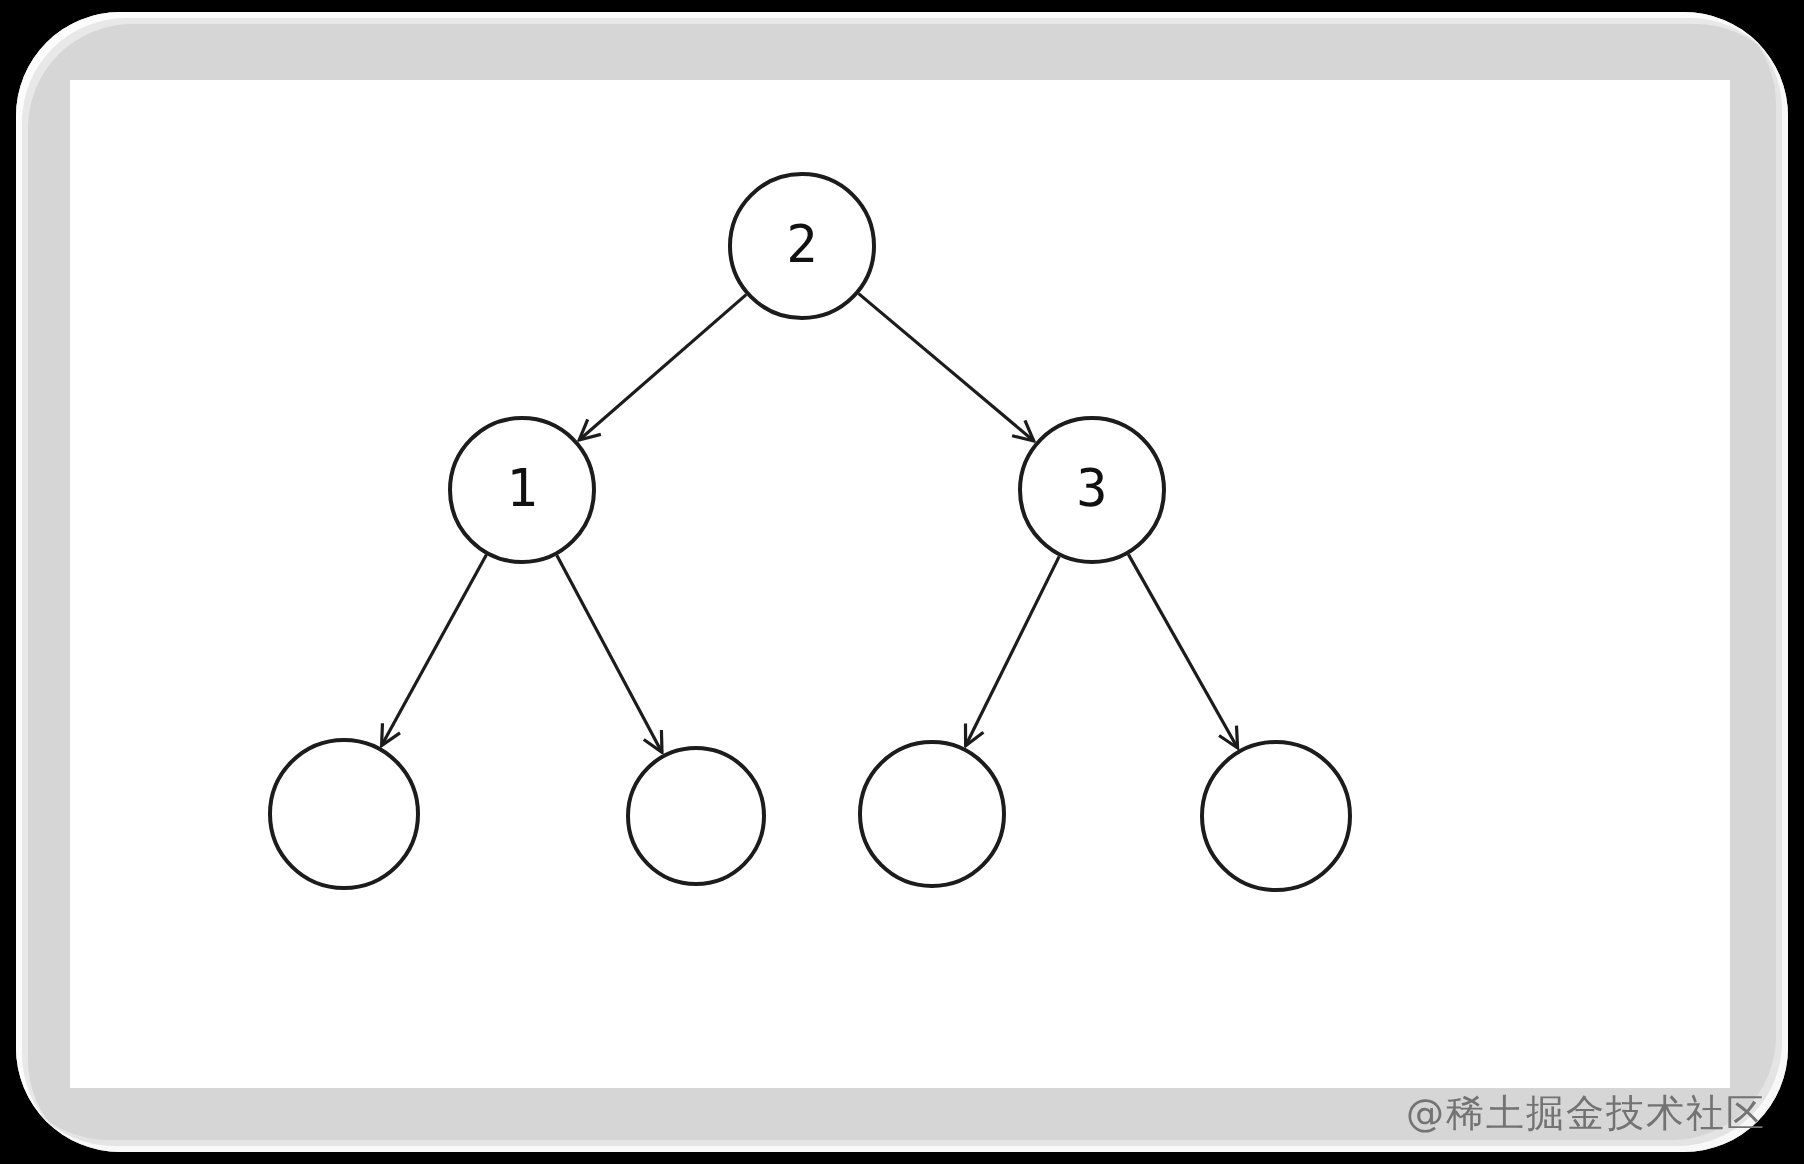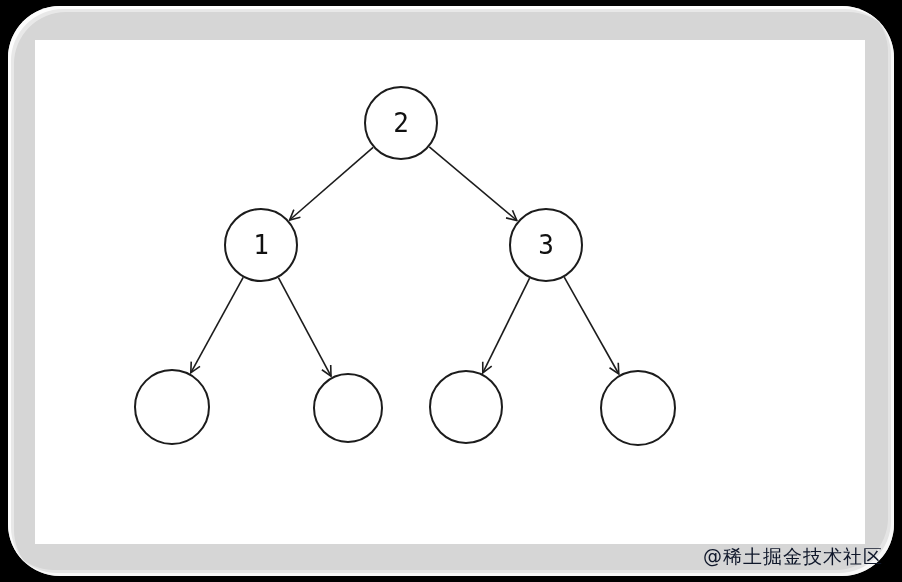--- a/index.html
+++ b/index.html
@@ -68,13 +68,13 @@
       <text x="261" y="245" text-anchor="middle" dominant-baseline="central" fill="#111111" class="node-label">1</text>
       <circle cx="546" cy="245" r="36" fill="#ffffff" stroke="#1c1c1c" stroke-width="2"></circle>
       <text x="546" y="245" text-anchor="middle" dominant-baseline="central" fill="#111111" class="node-label">3</text>
       <circle cx="172" cy="407" r="37" fill="#ffffff" stroke="#1c1c1c" stroke-width="2"></circle>
       <circle cx="348" cy="408" r="34" fill="#ffffff" stroke="#1c1c1c" stroke-width="2"></circle>
       <circle cx="466" cy="407" r="36" fill="#ffffff" stroke="#1c1c1c" stroke-width="2"></circle>
       <circle cx="638" cy="408" r="37" fill="#ffffff" stroke="#1c1c1c" stroke-width="2"></circle>
     </g>
 </svg>
 
-<div class="watermark" style="color: #0f172a;">@稀土掘金技术社区</div>
+<div class="watermark" style="color: #737373;">@稀土掘金技术社区</div>
 
 </body></html>

